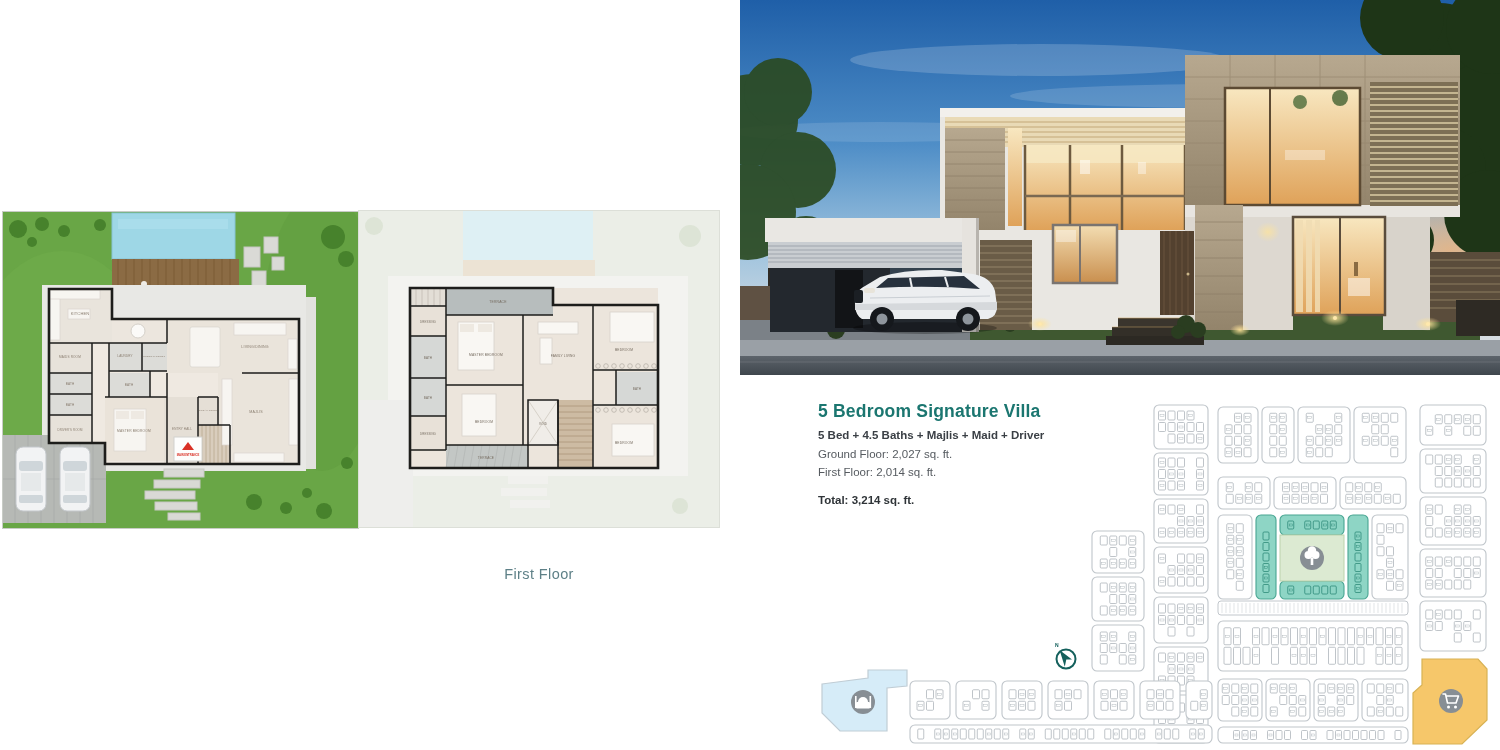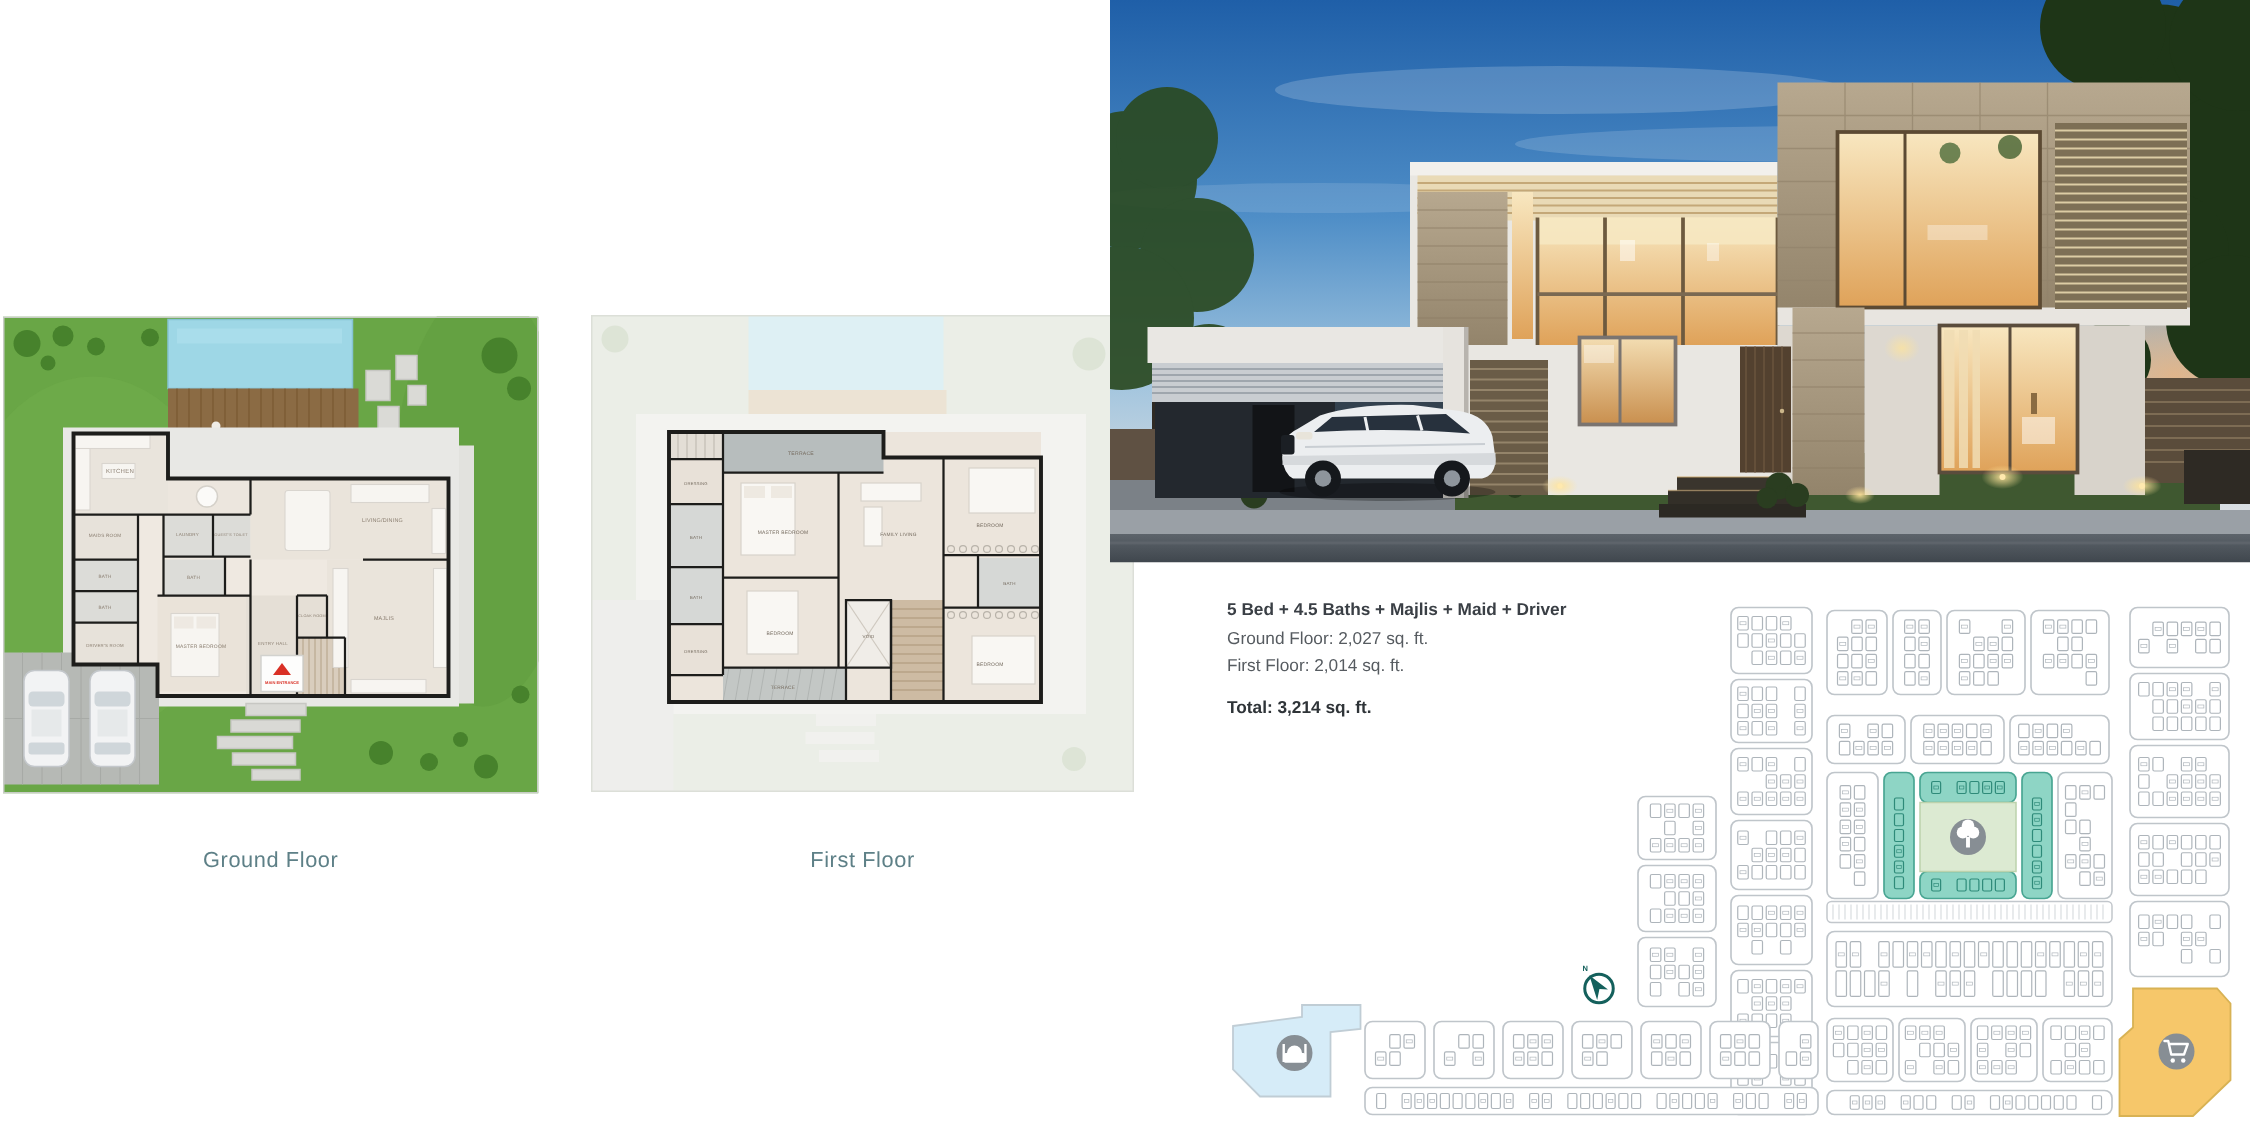--- a/index.html
+++ b/index.html
@@ -200,24 +200,23 @@
     <text x="152" y="146" font-size="2.5" class="roomlbl">GUEST'S TOILET</text>
     <text x="127" y="175" font-size="3.1" class="roomlbl">BATH</text>
     <text x="132" y="221" font-size="3.3" class="roomlbl">MASTER BEDROOM</text>
     <text x="180" y="219" font-size="3" class="roomlbl">ENTRY HALL</text>
     <text x="206" y="200" font-size="2.5" class="roomlbl">CLOAK ROOM</text>
     <text x="253" y="137" font-size="3.6" class="roomlbl">LIVING/DINING</text>
     <text x="254" y="202" font-size="3.6" class="roomlbl">MAJLIS</text>
   </g>
   <rect x=".5" y=".5" width="356" height="317" fill="none" stroke="#c8ccc6"></rect>
 </svg>
-<div class="plan-label" style="top:355px">Ground Floor</div>
 </div>
 
-<div class="plan" style="left:394px;top:210px;width:362px;height:368px">
+<div class="plan" style="left:358px;top:210px;width:362px;height:368px">
 <svg viewBox="0 0 362 318" width="362" height="318">
   <rect width="362" height="318" fill="#ebeee7"></rect>
 
   <g>
     <circle cx="16" cy="16" r="9" fill="#dde4d6"></circle>
         <circle cx="332" cy="26" r="11" fill="#dde4d6"></circle>
     <circle cx="322" cy="296" r="8" fill="#dde4d6"></circle>
     <rect x="105" y="0" width="130" height="50" fill="#def0f4"></rect>
     <rect x="105" y="50" width="132" height="58" fill="#ece3d4"></rect>
     <rect x="30" y="66" width="300" height="200" fill="#f3f3f0"></rect>
@@ -636,20 +635,21 @@
     <ellipse cx="688" cy="324" rx="13" ry="7" fill="url(#glow)"></ellipse>
         <circle cx="688" cy="324" r="2" fill="#ffe9ae"></circle>
     <ellipse cx="300" cy="324" rx="12" ry="7" fill="url(#glow)"></ellipse>
         <circle cx="300" cy="324" r="1.8" fill="#ffe9ae"></circle>
     <ellipse cx="500" cy="330" rx="10" ry="6" fill="url(#glow)"></ellipse>
   </g>
 </svg>
 </div>
 
 <div class="details">
+  <h1>5 Bedroom Signature Villa</h1>
   <div class="specs">5 Bed + 4.5 Baths + Majlis + Maid + Driver</div>
   <div class="line">Ground Floor: 2,027 sq. ft.</div>
   <div class="line">First Floor: 2,014 sq. ft.</div>
   <div class="total">Total: 3,214 sq. ft.</div>
 </div>
 
 <div class="abs" style="left:810px;top:393px">
 <svg id="mp" viewBox="0 0 690 357" width="690" height="357">
   <g id="mp-blocks">
         <rect x="282" y="138" width="52" height="42" rx="5" fill="#fff" stroke="#bfc5ca" stroke-width="1.1"></rect>

